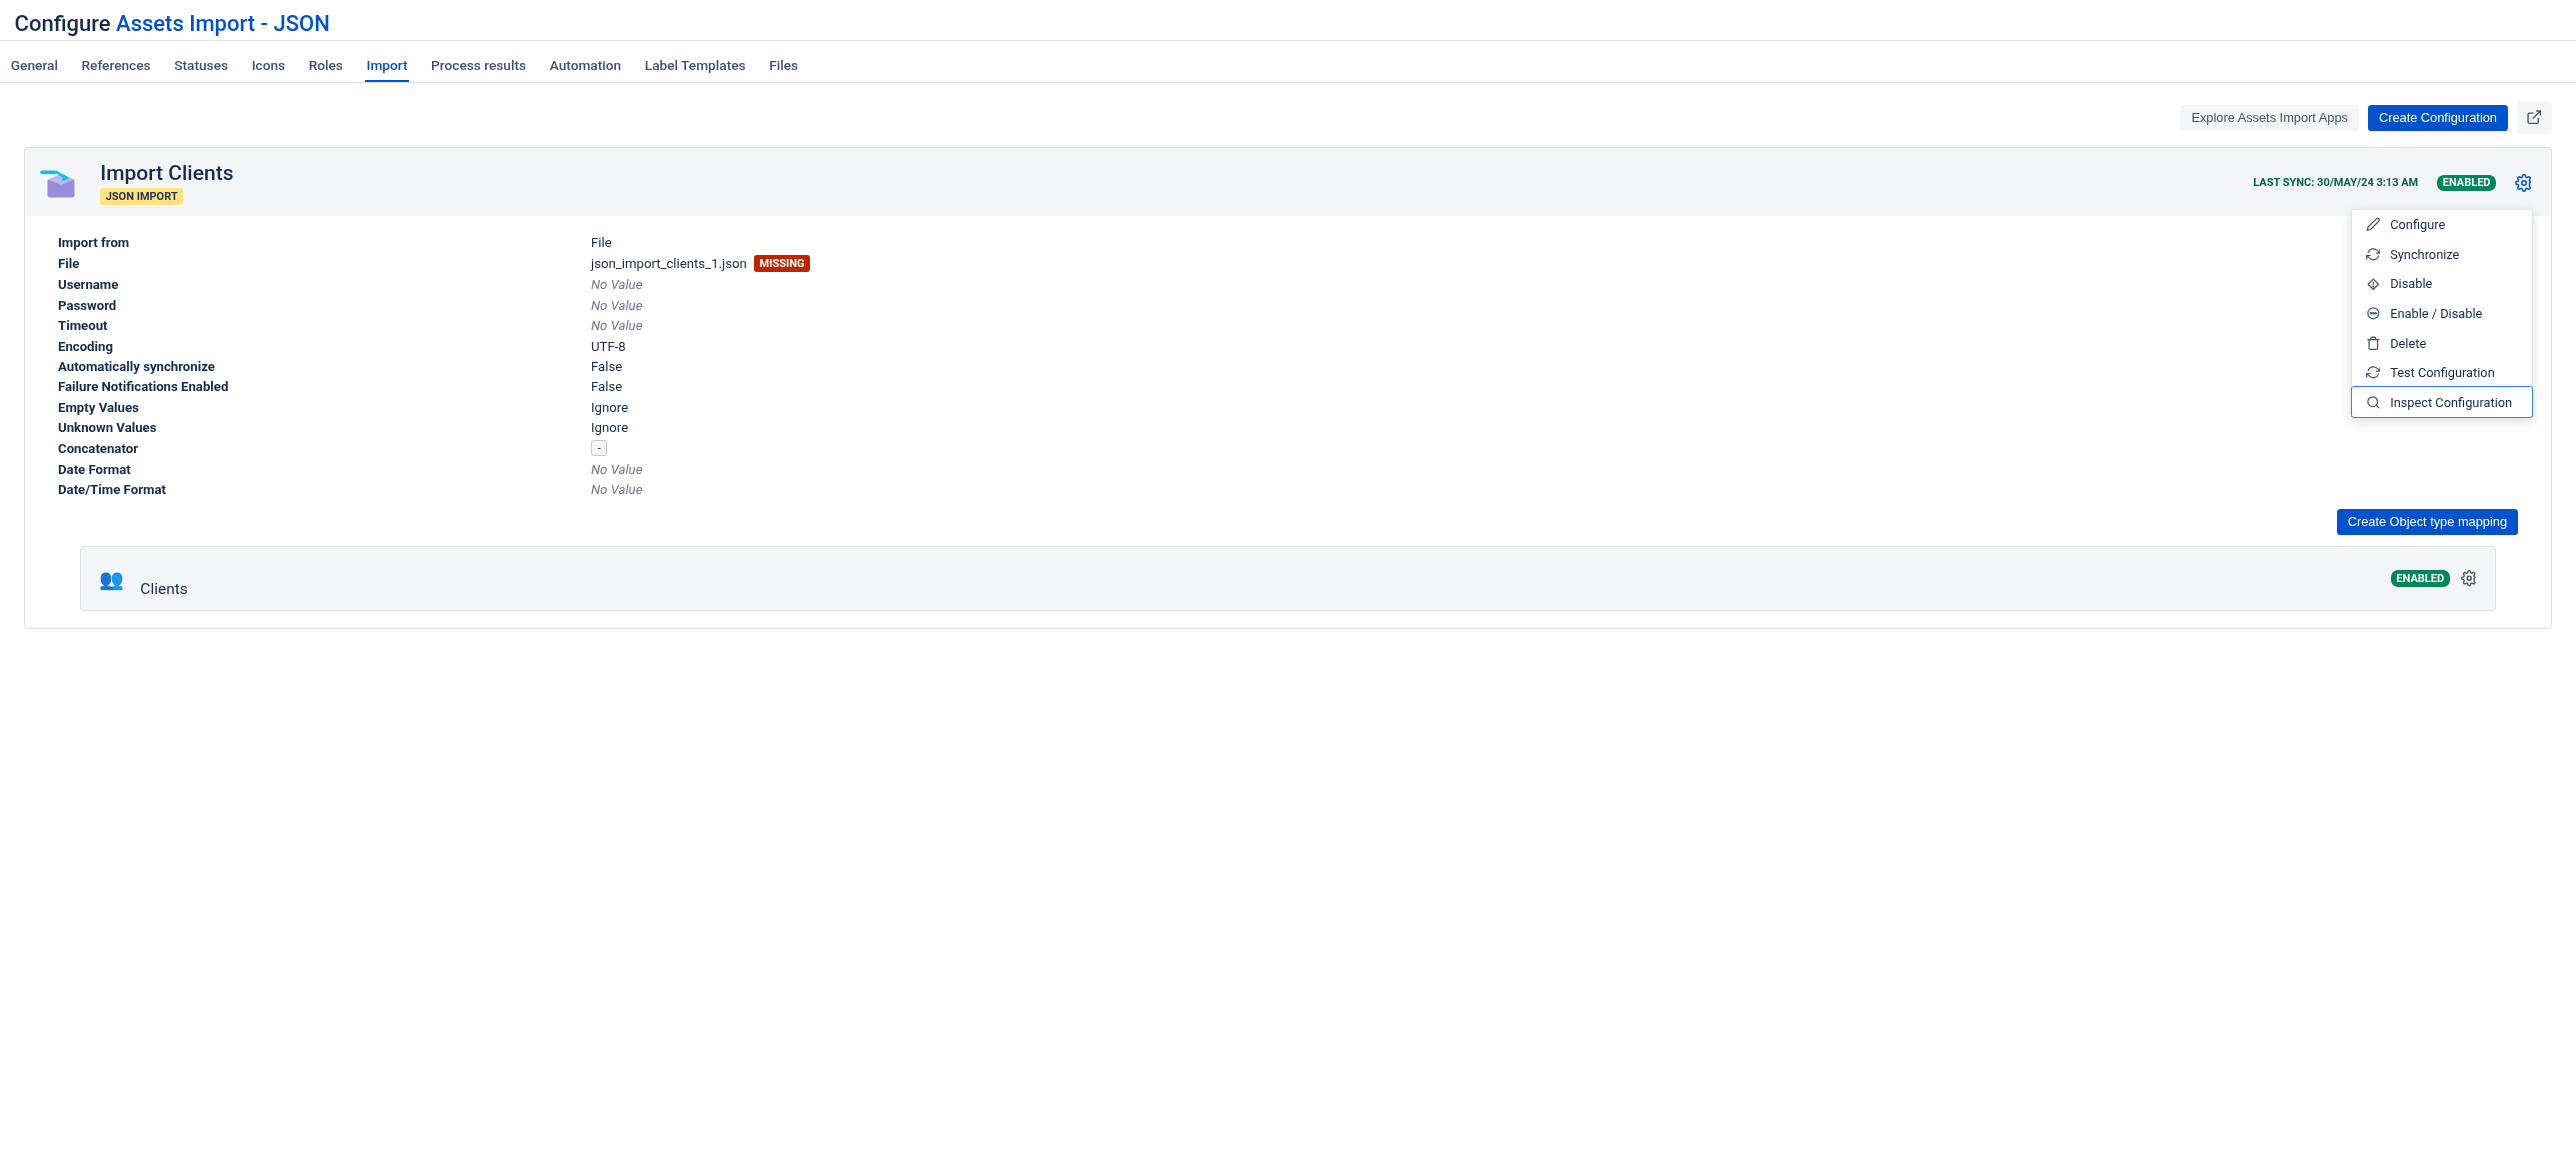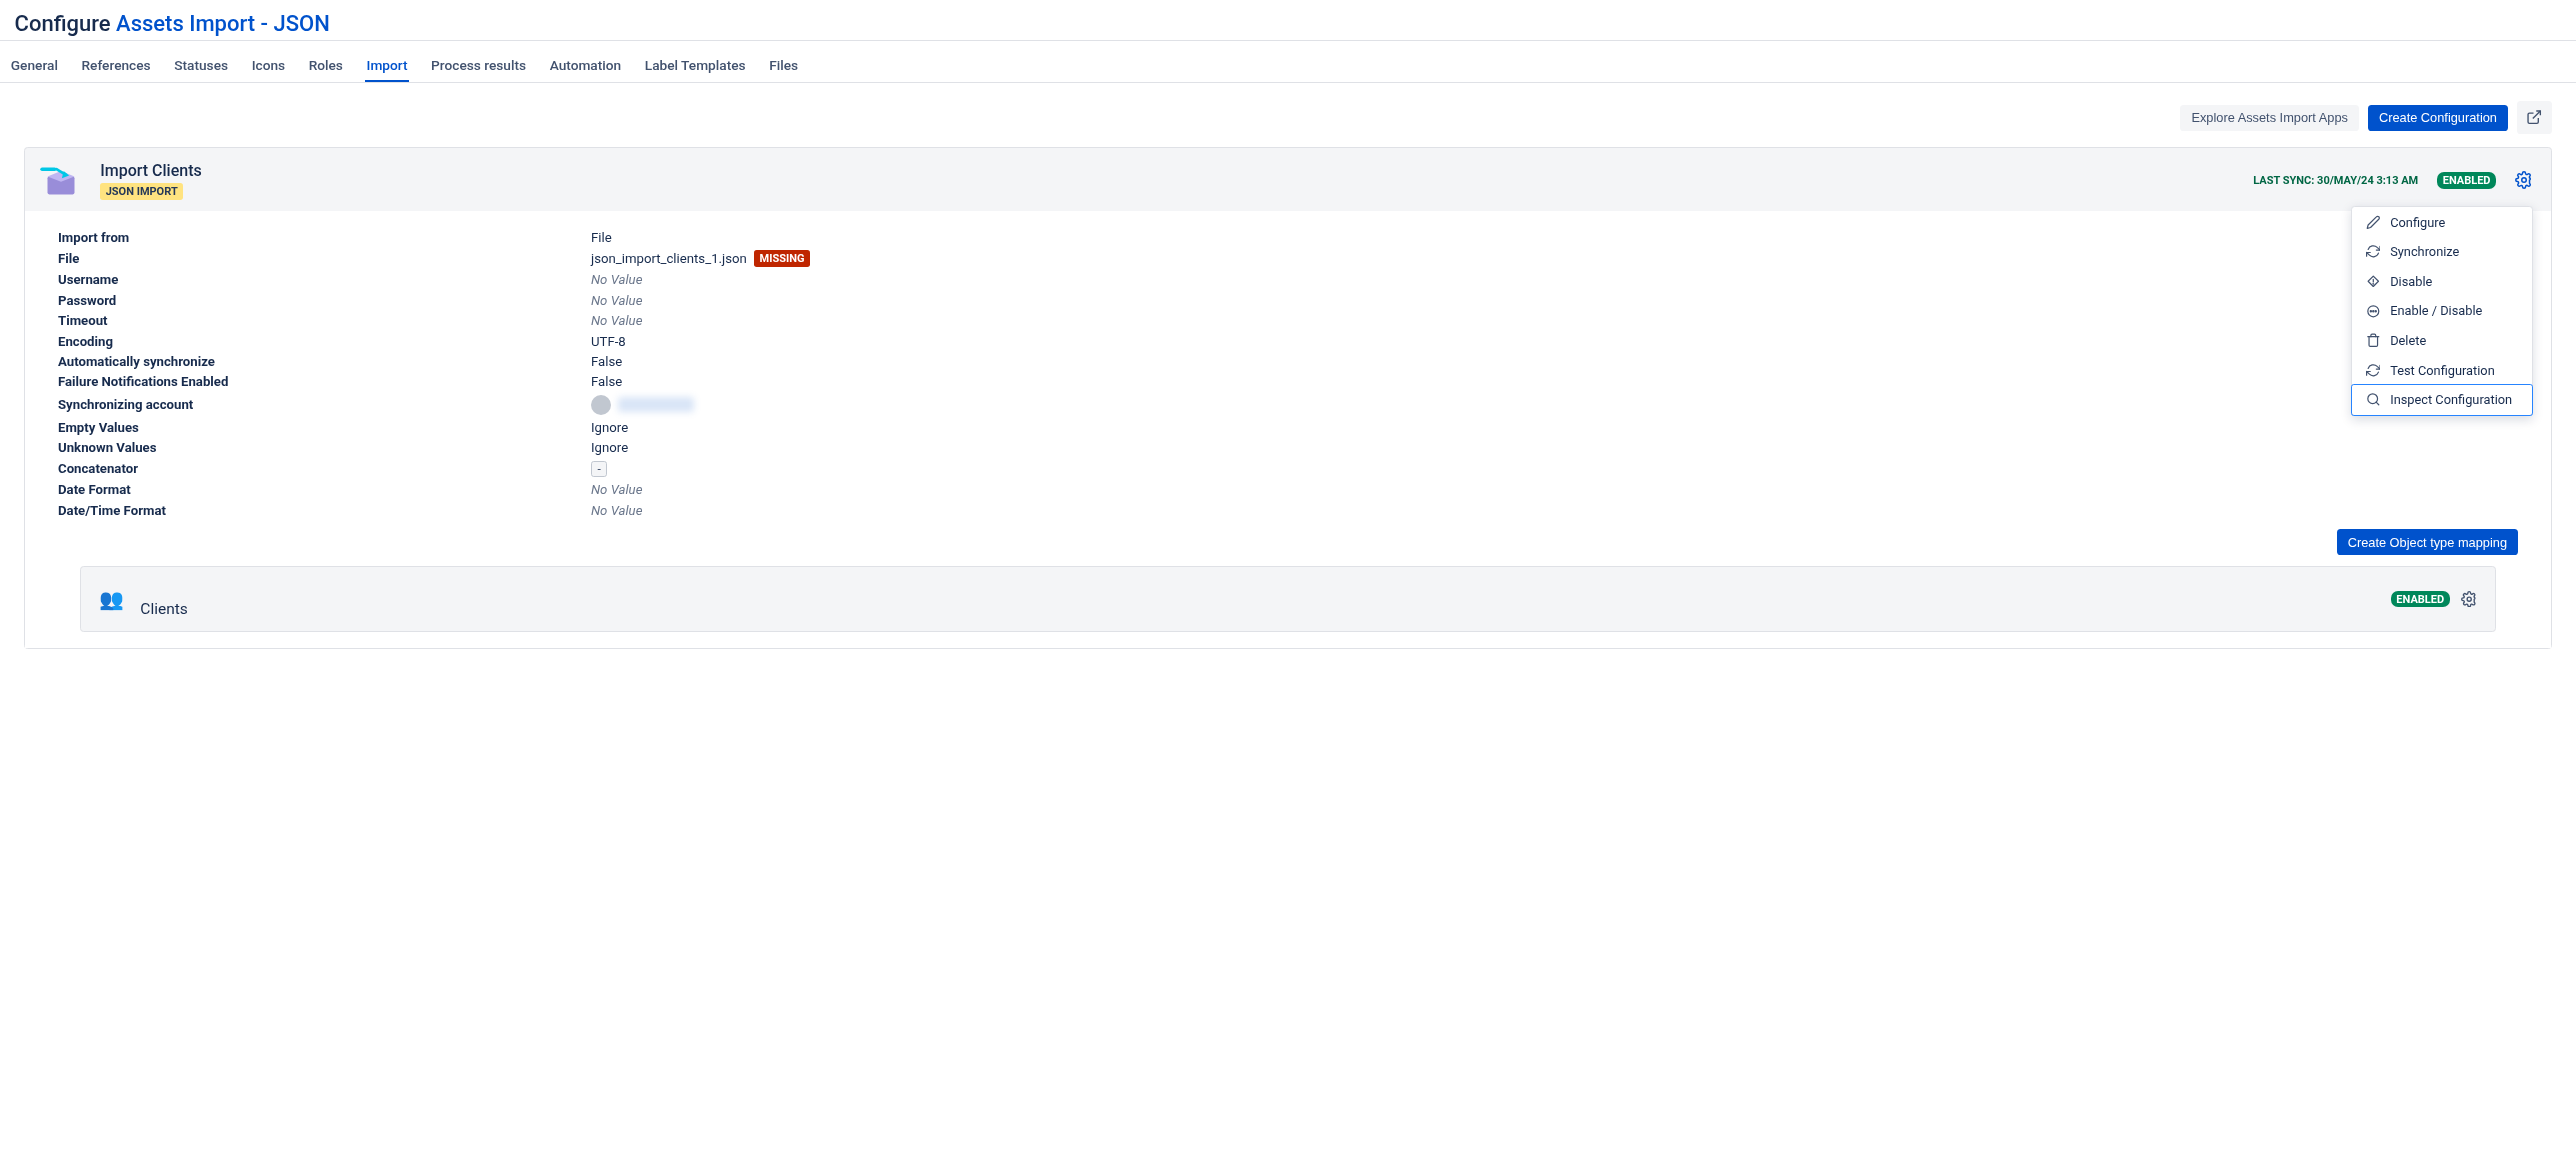--- a/index.html
+++ b/index.html
@@ -67,21 +67,21 @@
 .panel-header {
   display: flex;
   align-items: center;
   padding: 12.8px 18px 11px 12.8px;
   position: relative;
 }
 .import-icon {
   width: 46px; height: 36px; display:flex; align-items:center; justify-content:center; margin-right:16.4px;
 }
 .import-title-wrap { display:flex; flex-direction:column; }
-.panel-title { font-size: 16px; font-weight:500; color:#172B4D; margin-bottom:3.6px;}
+.panel-title { font-size: 21px; font-weight:500; color:#172B4D; margin-bottom:3.6px;}
 .json-badge {
   display:inline-block; background:#FFE380; color:#253858; font-size:11px; font-weight:700; padding:1.8px 5.5px; border-radius:2.7px; width:fit-content;
 }
 .panel-header-right {
   margin-left:auto; display:flex; align-items:center; gap:19px; position:relative;
 }
 .last-sync { color:#006644; font-size:11px; font-weight:700;}
 .enabled-badge { background:#00875A; color:#fff; font-size:11px; font-weight:700; padding:1.8px 5.5px; border-radius:7px;}
 .gear-icon { color:#0052CC; cursor:pointer; display:flex; align-items:center;}
 .dropdown {
@@ -297,27 +297,20 @@
             <span>False</span>
           </div>
         </div>
         <div class="kv-row">
           <div class="kv-label">Failure Notifications Enabled</div>
           <div class="kv-value">
             <span>False</span>
           </div>
         </div>
         <div class="kv-row">
-          <div class="kv-label">Synchronizing account</div>
-          <div class="kv-value">
-            <span class="avatar-blur"></span>
-            <span class="blur-text">&nbsp;</span>
-          </div>
-        </div>
-        <div class="kv-row">
           <div class="kv-label">Empty Values</div>
           <div class="kv-value">
             <span>Ignore</span>
           </div>
         </div>
         <div class="kv-row">
           <div class="kv-label">Unknown Values</div>
           <div class="kv-value">
             <span>Ignore</span>
           </div>

